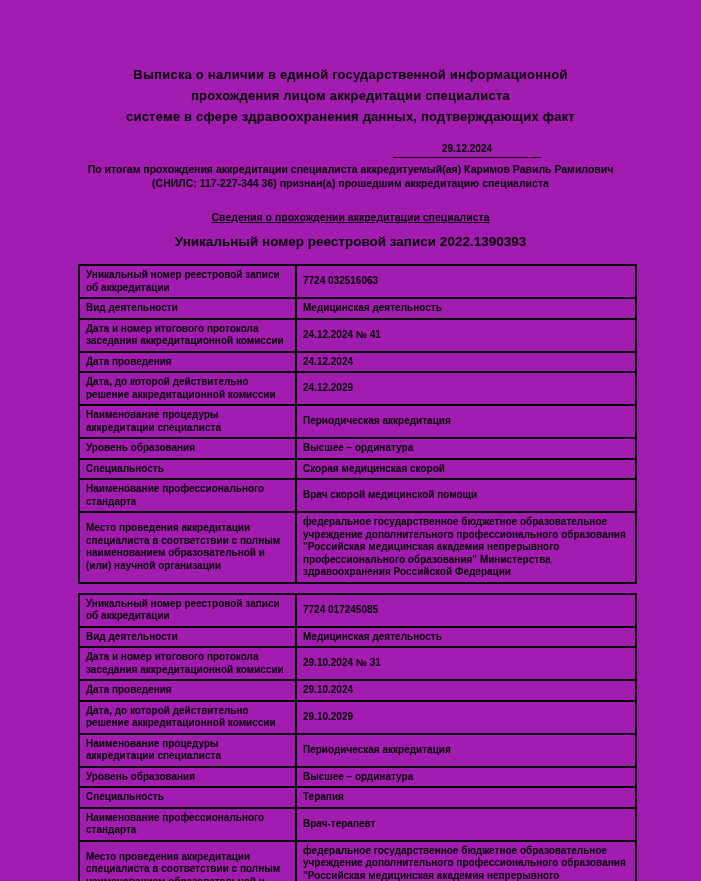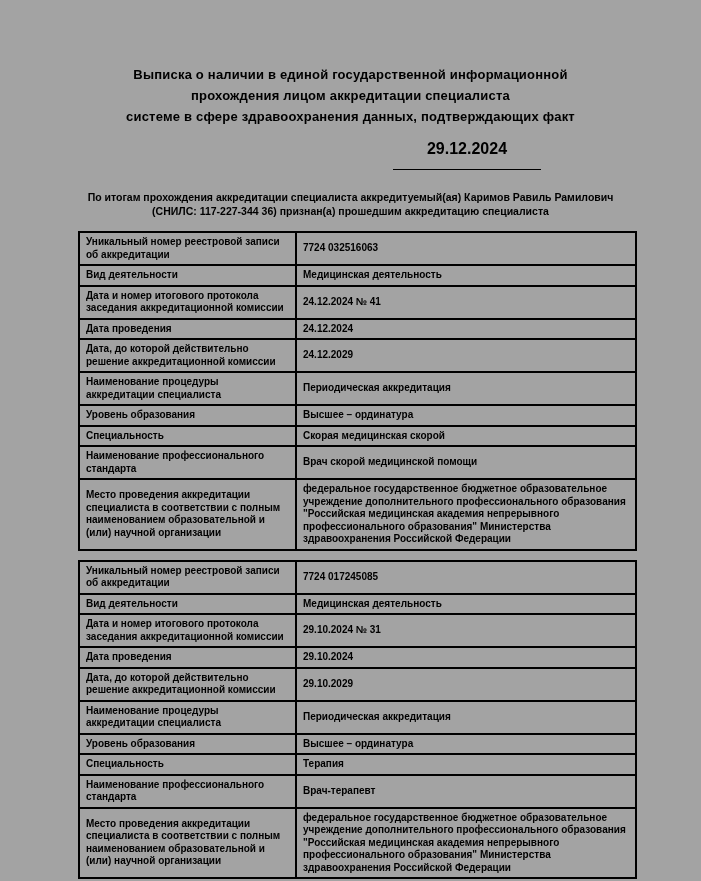--- a/index.html
+++ b/index.html
@@ -6,48 +6,48 @@
   html, body { background: #ffffff; }
   body {
     font-family: "Liberation Sans", sans-serif;
     color: #000000;
     font-weight: bold;
   }
   .page {
     position: relative;
     width: 701px;
     height: 881px;
-    background: #a3a3a3;
+    background: #a21caf;
     overflow: hidden;
     padding: 64px 78px 0 78px;
   }
   .doc-title {
     text-align: center;
     font-size: 13px;
     line-height: 21px;
     letter-spacing: 0.2px;
   }
   .date-block {
     width: 148px;
     margin: 15px 82px 0 auto;
     text-align: center;
   }
   .date-value {
-    font-size: 16px;
+    font-size: 10px;
     line-height: 14px;
     border-bottom: 1.5px solid #000000;
-    padding-bottom: 13px;
+    padding-bottom: 1px;
   }
   .date-caption {
     font-size: 10.5px;
     line-height: 13px;
     padding-top: 1px;
   }
   .intro {
-    margin-top: 20px;
+    margin-top: 4px;
     text-align: center;
     font-size: 10.5px;
     line-height: 14px;
   }
   .section-heading {
     margin-top: 21px;
     text-align: center;
     font-size: 10.5px;
     line-height: 13px;
     text-decoration: underline;
@@ -88,21 +88,23 @@
     <div>прохождения лицом аккредитации специалиста</div>
     <div>системе в сфере здравоохранения данных, подтверждающих факт</div>
   </div>
 
   <div class="date-block">
     <div class="date-value">29.12.2024</div>
   </div>
 
   <div class="intro">По итогам прохождения аккредитации специалиста аккредитуемый(ая) Каримов Равиль Рамилович (СНИЛС: 117-227-344 36) признан(а) прошедшим аккредитацию специалиста</div>
 
+  <div class="section-heading">Сведения о прохождении аккредитации специалиста</div>
 
+  <div class="record-heading">Уникальный номер реестровой записи 2022.1390393</div>
 
   <table class="acc-table">
     <tbody>
       <tr class="md">
         <td class="lbl">Уникальный номер реестровой записи об аккредитации</td>
         <td class="val">7724 032516063</td>
       </tr>
       <tr class="sm">
         <td class="lbl">Вид деятельности</td>
         <td class="val">Медицинская деятельность</td>

